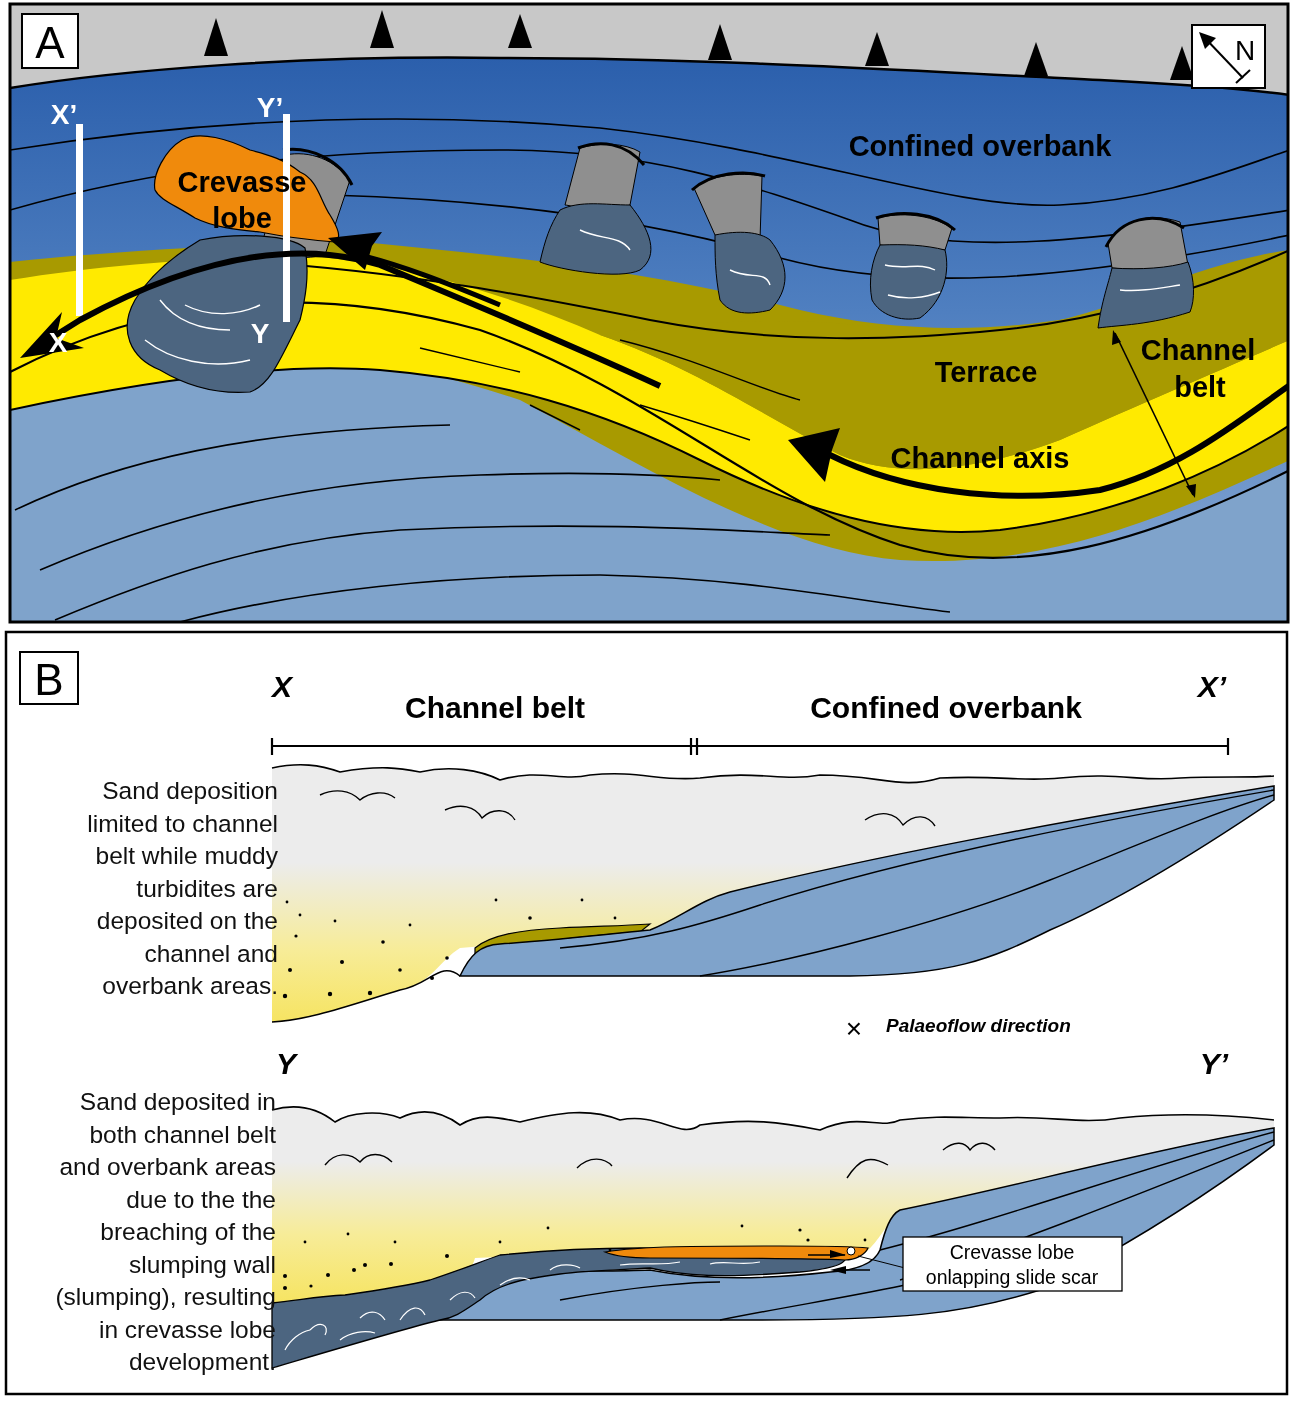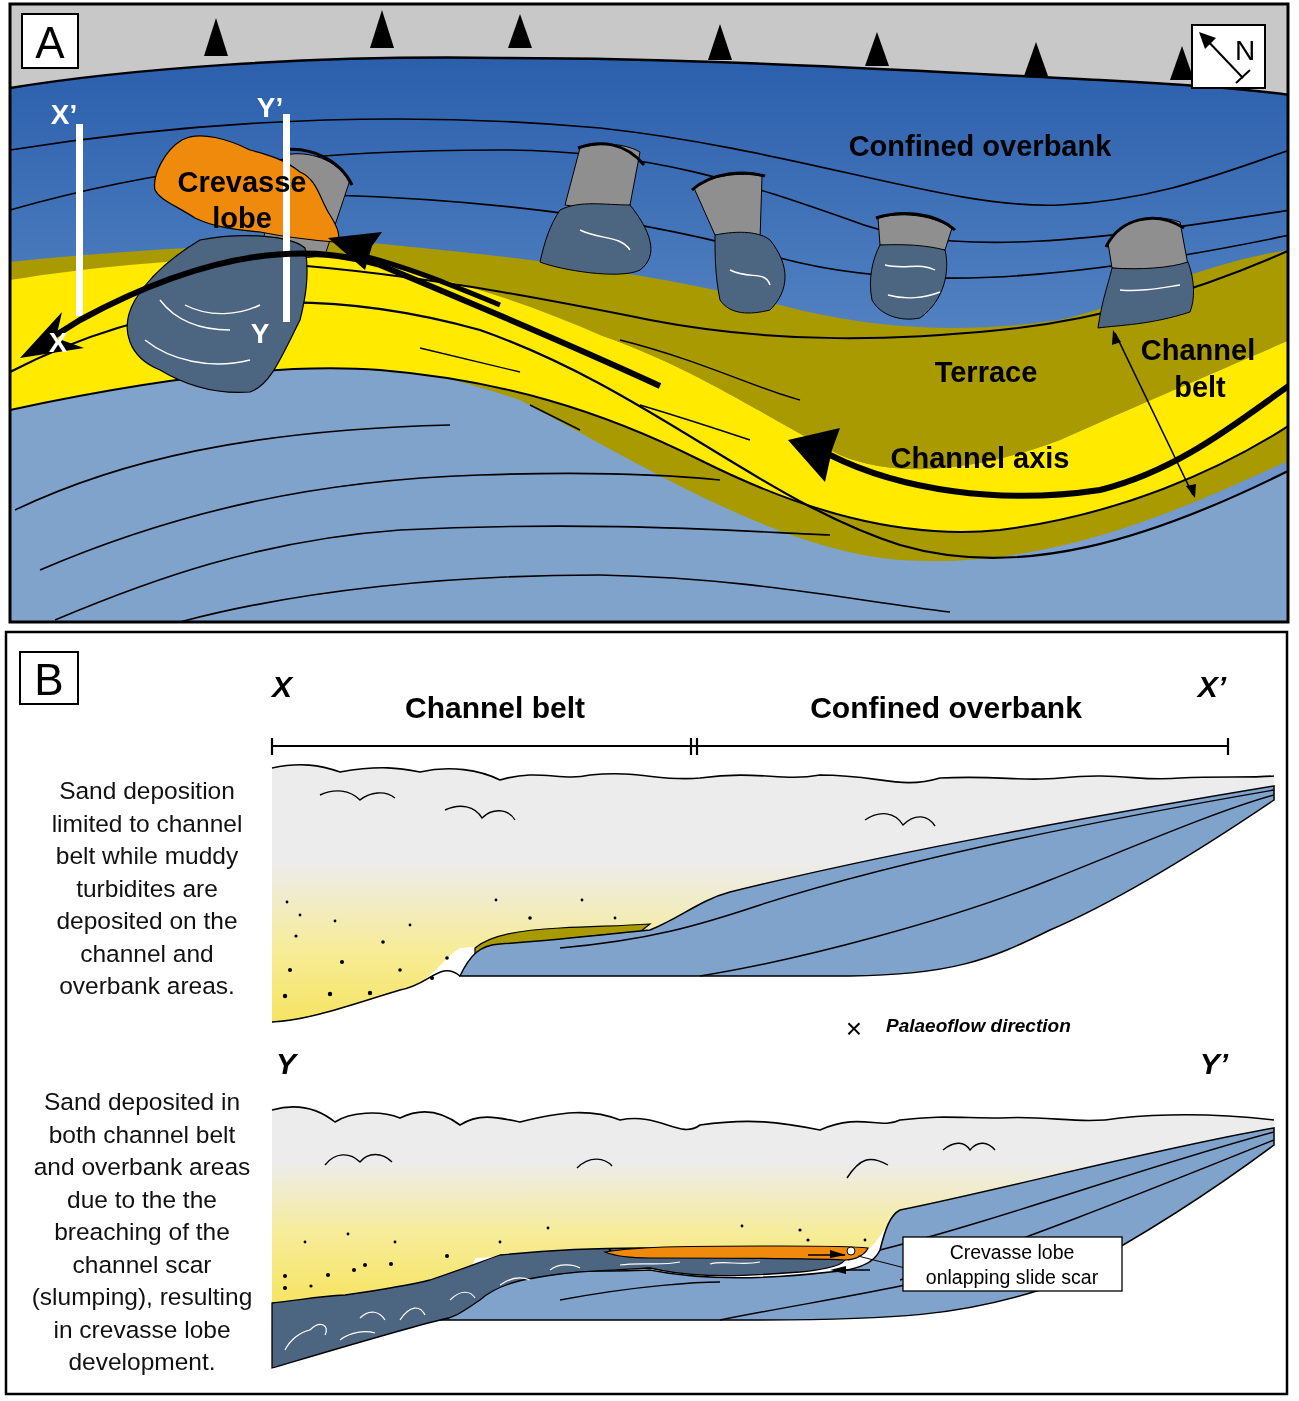--- a/index.html
+++ b/index.html
@@ -1,20 +1,20 @@
 <!DOCTYPE html>
 <html><head>
 <meta charset="utf-8">
 <style>
   html, body { margin:0; padding:0; background:#ffffff; }
   body { width:1299px; height:1401px; position:relative; overflow:hidden; font-family:"Liberation Sans", sans-serif; }
   svg { position:absolute; left:0; top:0; }
   .lbl-bold { font-family:"Liberation Sans", sans-serif; font-weight:bold; }
   .lbl-reg { font-family:"Liberation Sans", sans-serif; }
-  .desc { position:absolute; text-align:center; font-family:"Liberation Sans", sans-serif; font-size:24.5px; line-height:32.5px; color:#111; white-space:pre-line; }
+  .desc { position:absolute; text-align:right; font-family:"Liberation Sans", sans-serif; font-size:24.5px; line-height:32.5px; color:#111; white-space:pre-line; }
 </style>
 </head>
 <body>
 
 <svg width="1299" height="1401" viewBox="0 0 1299 1401">
   <defs>
     <linearGradient id="gBlue" x1="0" y1="0" x2="0" y2="1">
       <stop offset="0" stop-color="#2b5fac"></stop>
       <stop offset="0.45" stop-color="#4f7fc0"></stop>
       <stop offset="1" stop-color="#8aaad3"></stop>
@@ -305,16 +305,16 @@
 belt while muddy
 turbidites are
 deposited on the
 channel and
 overbank areas.</div>
 <div class="desc" style="left:8px; top:1086px; width:268px;">Sand deposited in
 both channel belt
 and overbank areas
 due to the the
 breaching of the
-channel scar
+slumping wall
 (slumping), resulting
 in crevasse lobe
 development.</div>
 
 </body></html>

